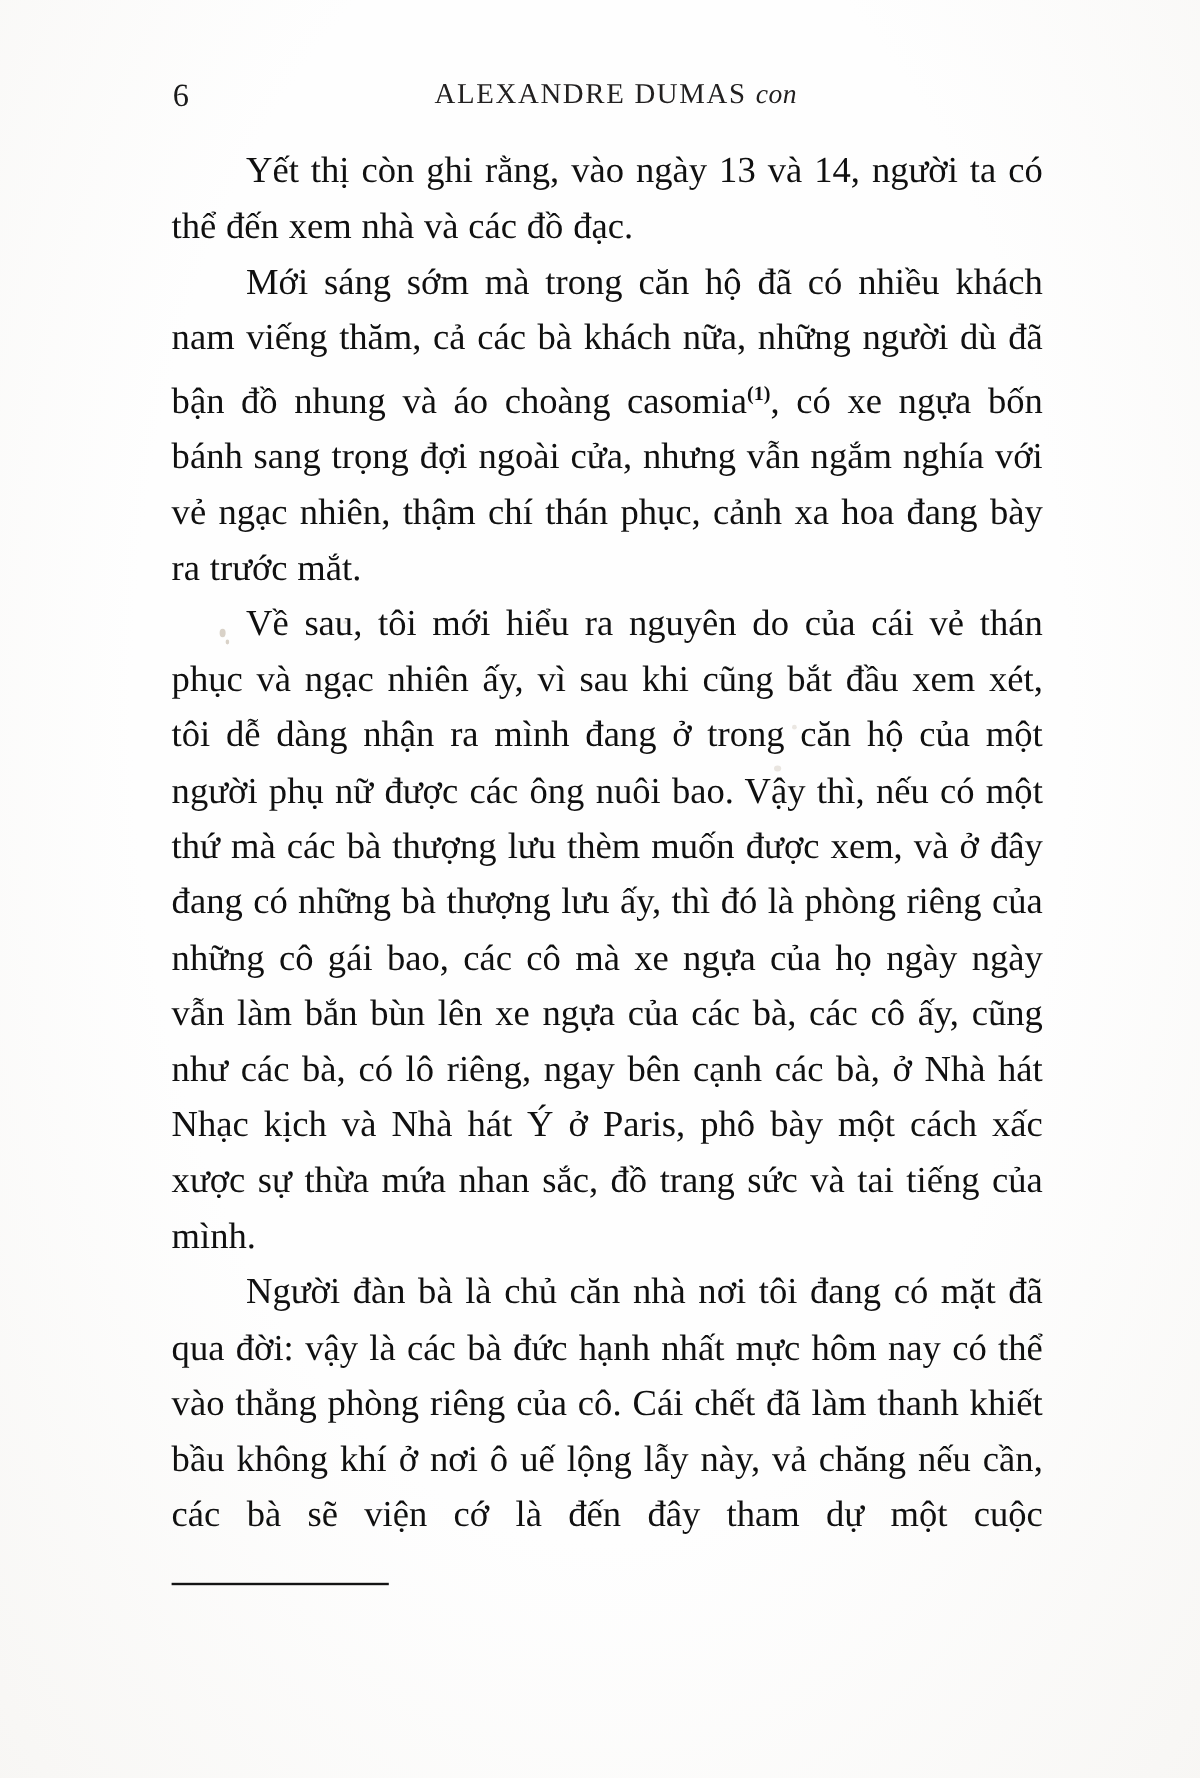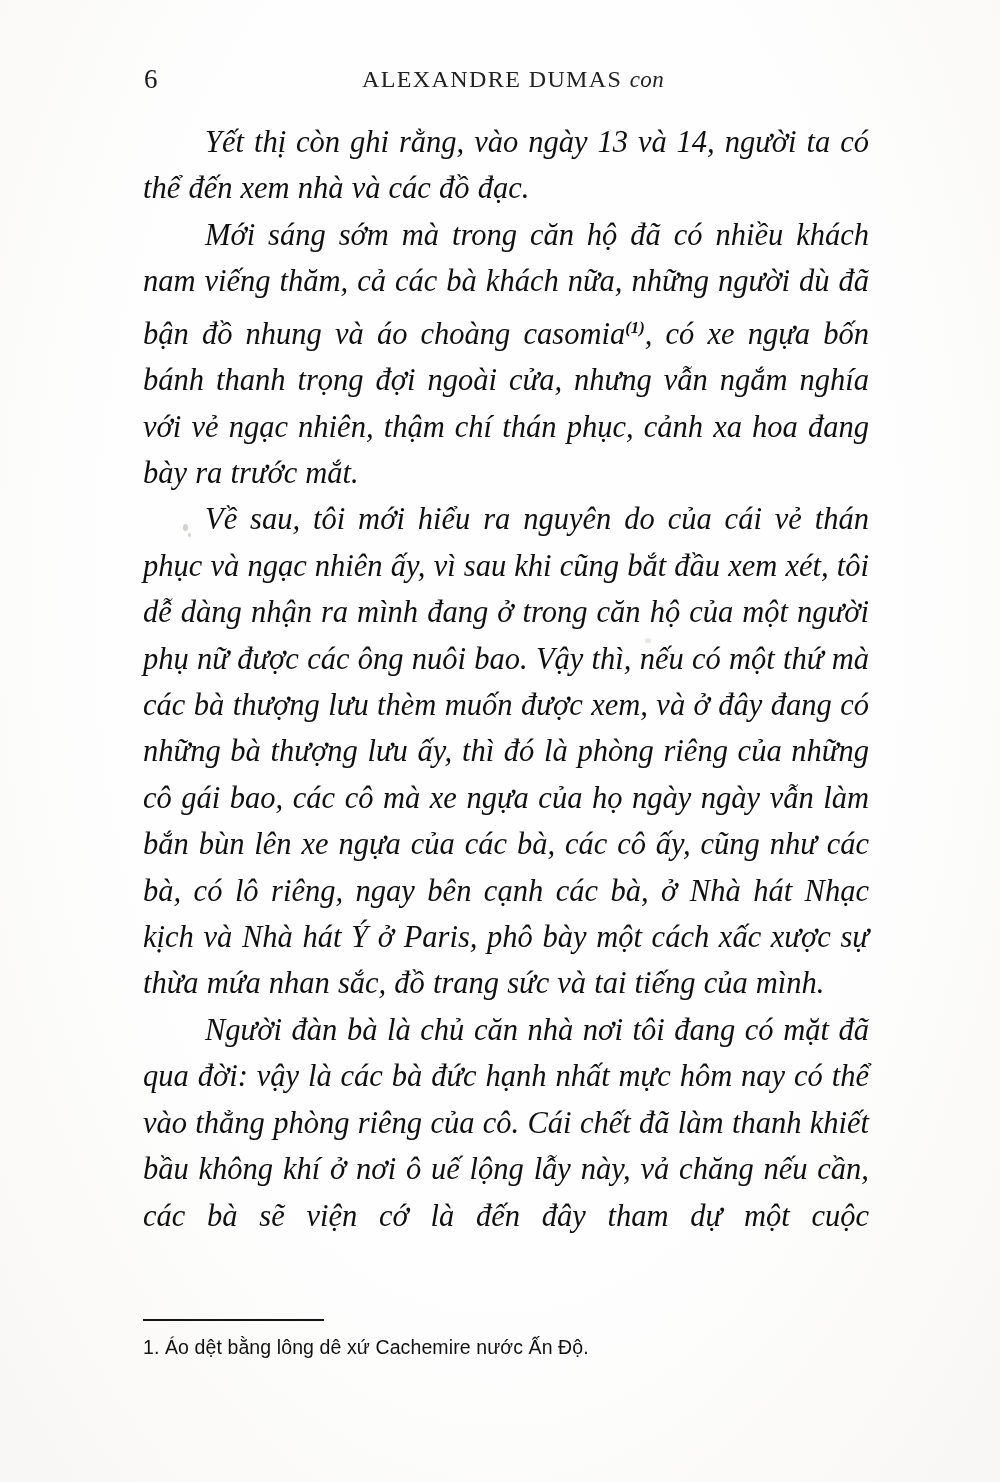--- a/index.html
+++ b/index.html
@@ -78,21 +78,20 @@
 
   .para {
     margin: 0;
     text-indent: 62px;
     font-size: 30.5px;
     line-height: 46.4px;
     text-align: justify;
     text-justify: inter-word;
     color: #101010;
     word-spacing: 0.5px;
-    font-style: italic;
   }
 
   
   .para:after {
     content: "";
     display: inline-block;
     width: 100%;
   }
   .para.ragged:after {
     content: none;
@@ -149,31 +148,30 @@
       <span class="smallcaps">ALEXANDRE DUMAS</span><span>&nbsp;</span><span class="con">con</span>
     </div>
   </div>
 
   <div class="textblock">
 
     <p class="para ragged">Yết thị còn ghi rằng, vào ngày 13 và 14, người ta có thể đến xem nhà và các đồ đạc.</p>
 
 
 
-    <p class="para ragged"><span>Mới sáng sớm mà trong căn hộ đã có nhiều khách nam viếng thăm, cả các bà khách nữa, những người dù đã bận đồ nhung và áo choàng casomia</span><sup class="fn-marker">(1)</sup><span>, có xe ngựa bốn bánh thanh trọng đợi ngoài cửa, nhưng vẫn ngắm nghía với vẻ ngạc nhiên, thậm chí thán phục, cảnh xa hoa đang bày ra trước mắt.</span></p>
+    <p class="para ragged"><span>Mới sáng sớm mà trong căn hộ đã có nhiều khách nam viếng thăm, cả các bà khách nữa, những người dù đã bận đồ nhung và áo choàng casomia</span><sup class="fn-marker">(1)</sup><span>, có xe ngựa bốn bánh sang trọng đợi ngoài cửa, nhưng vẫn ngắm nghía với vẻ ngạc nhiên, thậm chí thán phục, cảnh xa hoa đang bày ra trước mắt.</span></p>
 
     <p class="para ragged">Về sau, tôi mới hiểu ra nguyên do của cái vẻ thán phục và ngạc nhiên ấy, vì sau khi cũng bắt đầu xem xét, tôi dễ dàng nhận ra mình đang ở trong căn hộ của một người phụ nữ được các ông nuôi bao. Vậy thì, nếu có một thứ mà các bà thượng lưu thèm muốn được xem, và ở đây đang có những bà thượng lưu ấy, thì đó là phòng riêng của những cô gái bao, các cô mà xe ngựa của họ ngày ngày vẫn làm bắn bùn lên xe ngựa của các bà, các cô ấy, cũng như các bà, có lô riêng, ngay bên cạnh các bà, ở Nhà hát Nhạc kịch và Nhà hát Ý ở Paris, phô bày một cách xấc xược sự thừa mứa nhan sắc, đồ trang sức và tai tiếng của mình.</p>
 
     <p class="para">Người đàn bà là chủ căn nhà nơi tôi đang có mặt đã qua đời: vậy là các bà đức hạnh nhất mực hôm nay có thể vào thẳng phòng riêng của cô. Cái chết đã làm thanh khiết bầu không khí ở nơi ô uế lộng lẫy này, vả chăng nếu cần, các bà sẽ viện cớ là đến đây tham dự một cuộc</p>
 
   </div>
 
   <div class="speck" style="left:183px; top:524px; width:5px; height:7px;"></div>
   <div class="speck" style="left:188px; top:533px; width:3px; height:4px;"></div>
   <div class="speck" style="left:286px; top:517px; width:3px; height:3px; opacity:0.35;"></div>
   <div class="speck" style="left:645px; top:638px; width:6px; height:5px; opacity:0.3;"></div>
   <div class="speck" style="left:660px; top:604px; width:4px; height:4px; opacity:0.28;"></div>
 
   <div class="footnote-rule"></div>
 
-  <div class="footnote">1. Áo dệt bằng lông dê xứ Cachemire nước Ấn Độ.</div>
 
 </div>
 
 </body></html>

